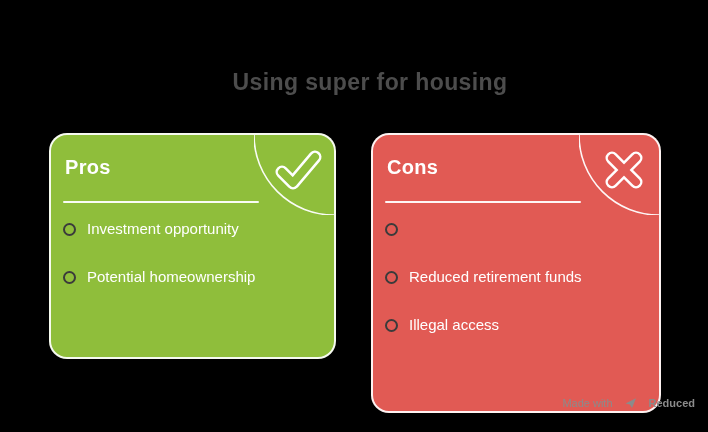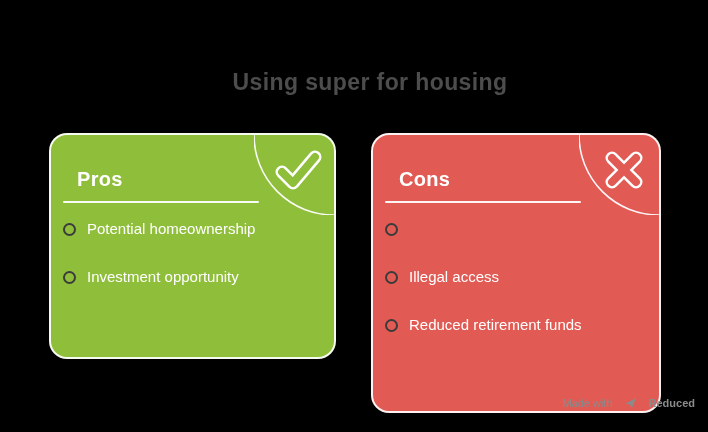--- a/index.html
+++ b/index.html
@@ -21,21 +21,21 @@
     letter-spacing:.4px;color:var(--title-text);
   }
   .card{
     position:absolute;top:133px;border-radius:18px;
     border:2px solid var(--card-border);color:var(--card-text);
     overflow:hidden;
   }
   .card--pros{left:49px;width:287px;height:226px;background:var(--pros-bg)}
   .card--cons{left:371px;width:290px;height:280px;background:var(--cons-bg)}
   .card__heading{
-    position:absolute;top:21px;left:14px;margin:12px;
+    position:absolute;top:21px;left:14px;margin:0;
     font-size:20px;font-weight:700;letter-spacing:.3px;
   }
   .card__divider{
     position:absolute;top:66px;left:12px;width:196px;height:2px;
     background:var(--divider);border-radius:1px;
   }
   .card__list{position:absolute;top:70px;left:12px;right:8px;margin:0;padding:0;list-style:none}
   .card__item{display:flex;align-items:center;height:48px}
   .bullet{
     flex:0 0 13px;width:13px;height:13px;border-radius:50%;
@@ -66,25 +66,25 @@
     </svg>
     <svg class="corner-icon corner-icon--check" viewBox="0 0 62 52">
       <path d="M 16 28 L 27 39 L 49 13" fill="none" stroke="#ffffff" stroke-width="13" stroke-linecap="round" stroke-linejoin="round"></path>
       <path d="M 16 28 L 27 39 L 49 13" fill="none" style="stroke:var(--pros-bg)" stroke-width="8" stroke-linecap="round" stroke-linejoin="round"></path>
     </svg>
     <h2 class="card__heading">Pros</h2>
     <div class="card__divider"></div>
     <ul class="card__list">
       <li class="card__item">
         <span class="bullet"></span>
-        <span class="item-label">Potential homeownership</span>
+        <span class="item-label">Investment opportunity</span>
       </li>
       <li class="card__item">
         <span class="bullet"></span>
-        <span class="item-label">Investment opportunity</span>
+        <span class="item-label">Potential homeownership</span>
       </li>
     </ul>
   </section>
 
   <section class="card card--cons">
     <svg class="corner-arc" viewBox="0 0 80 80">
       <path d="M 0 0 A 80 80 0 0 0 80 80" fill="none" stroke="#ffffff" stroke-width="1.6" opacity="0.95"></path>
     </svg>
     <svg class="corner-icon corner-icon--cross" viewBox="0 0 50 50">
       <path d="M 13 13 L 37 37" fill="none" stroke="#ffffff" stroke-width="13" stroke-linecap="round"></path>
@@ -93,25 +93,25 @@
       <path d="M 37 13 L 13 37" fill="none" style="stroke:var(--cons-bg)" stroke-width="8" stroke-linecap="round"></path>
     </svg>
     <h2 class="card__heading">Cons</h2>
     <div class="card__divider"></div>
     <ul class="card__list">
       <li class="card__item">
         <span class="bullet"></span>
       </li>
       <li class="card__item">
         <span class="bullet"></span>
-        <span class="item-label">Illegal access</span>
+        <span class="item-label">Reduced retirement funds</span>
       </li>
       <li class="card__item">
         <span class="bullet"></span>
-        <span class="item-label">Reduced retirement funds</span>
+        <span class="item-label">Illegal access</span>
       </li>
     </ul>
   </section>
 
   <div class="watermark">
     <span>Made with</span>
     <svg class="napkin-mark" width="12" height="12" viewBox="0 0 12 12">
       <path d="M0.5 6.5 L11 1.2 L7 11 L4.8 7.4 Z" fill="#8b8b8b"></path>
     </svg>
     <span class="watermark__brand">Reduced</span>

